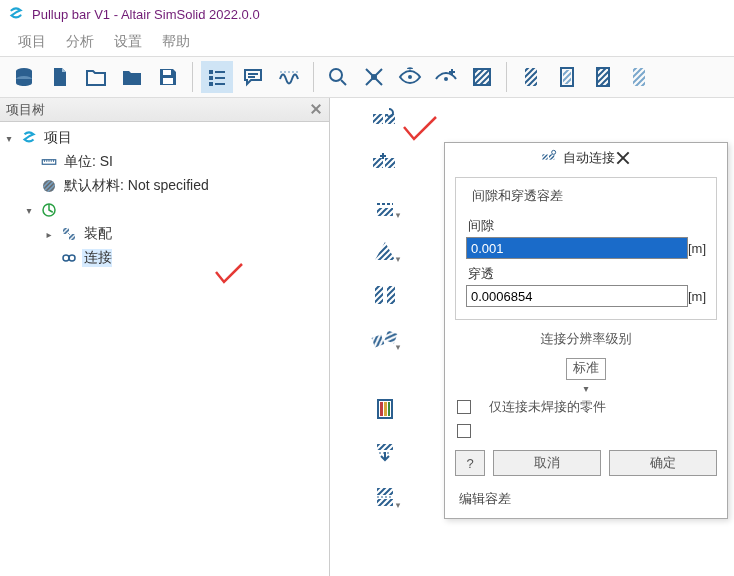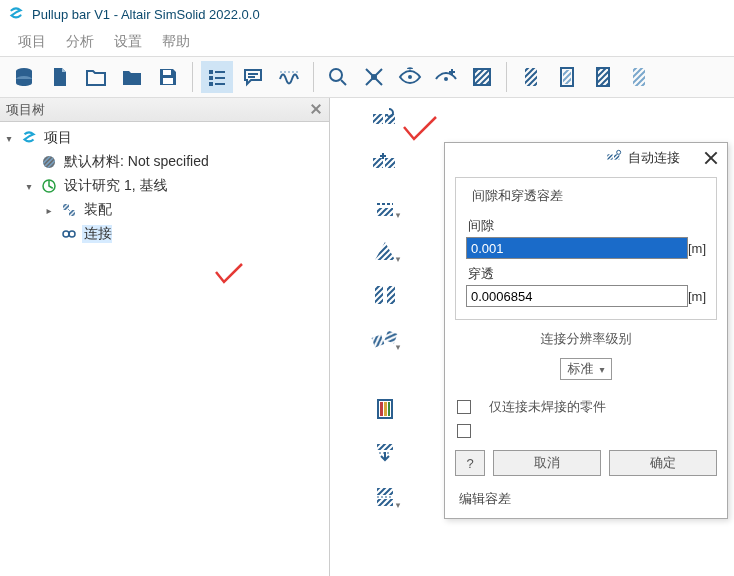--- a/index.html
+++ b/index.html
@@ -1,18 +1,18 @@
 <!DOCTYPE html>
 <html><head>
 <meta charset="utf-8">
 <style>
   * { box-sizing: border-box; font-family: "Microsoft YaHei", "Segoe UI", sans-serif; }
   body { margin:0; padding:0; width:734px; height:576px; background:#fff; font-size:13px; color:#555; overflow:hidden; position:relative;}
   
-  .titlebar { display:flex; align-items:center; height:28px; padding:0 6px; color:#0c4a6e; font-size:13px;}
+  .titlebar { display:flex; align-items:center; height:28px; padding:0 6px; color:#701a75; font-size:13px;}
   .titlebar .logo-s { width:20px; height:20px; margin-right:6px; display:flex; align-items:center; justify-content:center;}
   .titlebar .logo-s svg { width:18px; height:18px;}
 
   .menubar { display:flex; height:28px; align-items:center; padding:0 8px;}
   .menubar .menu-item { padding:4px 10px; font-size:14px; color:#888; cursor:default;}
 
   .toolbar { display:flex; height:42px; align-items:center; padding:0 6px; border-top:1px solid #ddd; border-bottom:1px solid #ddd; background:#fafafa;}
   .toolbar .tbtn { width:32px; height:32px; margin:0 2px; display:flex; align-items:center; justify-content:center; cursor:pointer;}
   .toolbar .tbtn svg { width:24px; height:24px; }
   .toolbar .sep { width:1px; height:30px; background:#ccc; margin:0 6px;}
@@ -42,34 +42,34 @@
   .red-check.c2 { left:402px; top:115px;}
 
   .mid { flex:1; position:relative; background:#fff;}
   .vert-toolbar { position:absolute; left:18px; top:6px; display:flex; flex-direction:column; gap:14px;}
   .vtbtn { width:34px; height:30px; display:flex; align-items:center; justify-content:center; cursor:pointer;}
   .vtbtn svg { width:28px; height:26px;}
   .vtbtn .dd { position:absolute; margin-left:26px; margin-top:16px; font-size:9px; color:#777;}
   .vtbtn-wrap { position:relative;}
 
   .dialog { position:absolute; left:444px; top:142px; width:284px; border:1px solid #aaa; background:#fff; box-shadow:2px 2px 6px rgba(0,0,0,.15);}
-  .dlg-title { height:30px; display:flex; align-items:center; justify-content:flex-end; padding:0 8px; font-size:13px; color:#333;gap:23px;}
+  .dlg-title { height:30px; display:flex; align-items:center; justify-content:center; padding:0 8px; font-size:13px; color:#333;}
   .dlg-title .left { display:flex; align-items:center; gap:6px;}
   .dlg-x { width:16px; height:16px; position:relative; cursor:pointer;}
   .dlg-x::before,.dlg-x::after{ content:""; position:absolute; left:7px; top:0; width:2px; height:16px; background:#333;}
   .dlg-x::before{transform:rotate(45deg);} .dlg-x::after{transform:rotate(-45deg);}
   .group { margin:4px 10px; border:1px solid #ccc; padding:10px 10px 12px;}
   .group .gtitle { margin:-18px 0 6px 2px; background:#fff; display:inline-block; padding:0 4px; font-size:13px; color:#444;}
   .fld-label { font-size:13px; color:#333; margin:6px 2px 2px;}
   .fld-row { display:flex; align-items:center; }
   .fld-row input { flex:1; height:22px; border:1px solid #888; padding:0 4px; font-size:13px; font-family:inherit;}
   .fld-row .unit { font-size:13px; color:#333;}
   .hl input { background:#1a6bc9; color:#fff;}
   .center { text-align:center; margin:10px 0 6px;}
-  .select { display:inline-flex; align-items:center; border:1px solid #999; height:22px; padding:0 6px; gap:6px; font-size:13px;}
+  .select { display:inline-flex; align-items:center; border:1px solid #999; height:22px; padding:0 6px; gap:6px; font-size:13px;flex-direction:column;}
   .cb-row { display:flex; align-items:center; gap:18px; padding:4px 12px; font-size:13px;}
   .cb { width:14px; height:14px; border:1px solid #666; background:#fff;}
   .btn-row { display:flex; gap:8px; padding:8px 10px;}
   .btn { height:26px; border:1px solid #999; background:#f0f0f0; display:flex; align-items:center; justify-content:center; font-size:13px; cursor:pointer;}
   .btn.help{width:30px;} .btn.wide{flex:1;}
   .editlink { padding:6px 14px 10px; font-size:13px; color:#444;}
   
   
   .hatch { fill:url(#diag); }
 </style>
@@ -232,36 +232,46 @@
               <path d="M6 7 Q12 2 18 7 Q12 9 6 14 Q12 19 18 14" fill="none" stroke="#1fa6d6" stroke-width="3"></path>
             </svg>
           </span>
         <span class="lbl">项目</span>
       </div>
       <div class="tree-row">
         <span class="spacer indent-1"></span>
           <span class="toggle"></span>
         <span class="ico">
             <svg viewBox="0 0 24 24">
+              <rect x="3" y="9" width="18" height="6" fill="none" stroke="#2b5f8f" stroke-width="1.5"></rect>
+              <path d="M6 9v3M9 9v3M12 9v3M15 9v3M18 9v3" stroke="#2b5f8f"></path>
+            </svg>
+          </span>
+        <span class="lbl">单位: SI</span>
+      </div>
+      <div class="tree-row">
+        <span class="spacer indent-1"></span>
+          <span class="toggle"></span>
+        <span class="ico">
+            <svg viewBox="0 0 24 24">
               <circle cx="12" cy="12" r="8" fill="#666"></circle>
               <circle cx="12" cy="12" r="8" fill="url(#diag-lt)"></circle>
             </svg>
           </span>
         <span class="lbl">默认材料: Not specified</span>
       </div>
       <div class="tree-row">
         <span class="spacer indent-1"></span>
           <span class="toggle">▾</span>
         <span class="ico">
             <svg viewBox="0 0 24 24">
               <circle cx="12" cy="12" r="8" fill="none" stroke="#2aa044" stroke-width="2"></circle>
               <path d="M12 4v8l5 3" stroke="#2aa044" stroke-width="2" fill="none"></path>
             </svg>
           </span>
-        <span class="lbl">设计研究 1, 基线</span>
       </div>
       <div class="tree-row">
         <span class="spacer indent-2"></span>
           <span class="toggle">▸</span>
         <span class="ico">
             <svg viewBox="0 0 24 24">
               <rect x="4" y="4" width="8" height="8" fill="url(#diag)"></rect>
               <rect x="12" y="12" width="8" height="8" fill="url(#diag)"></rect>
             </svg>
           </span>

